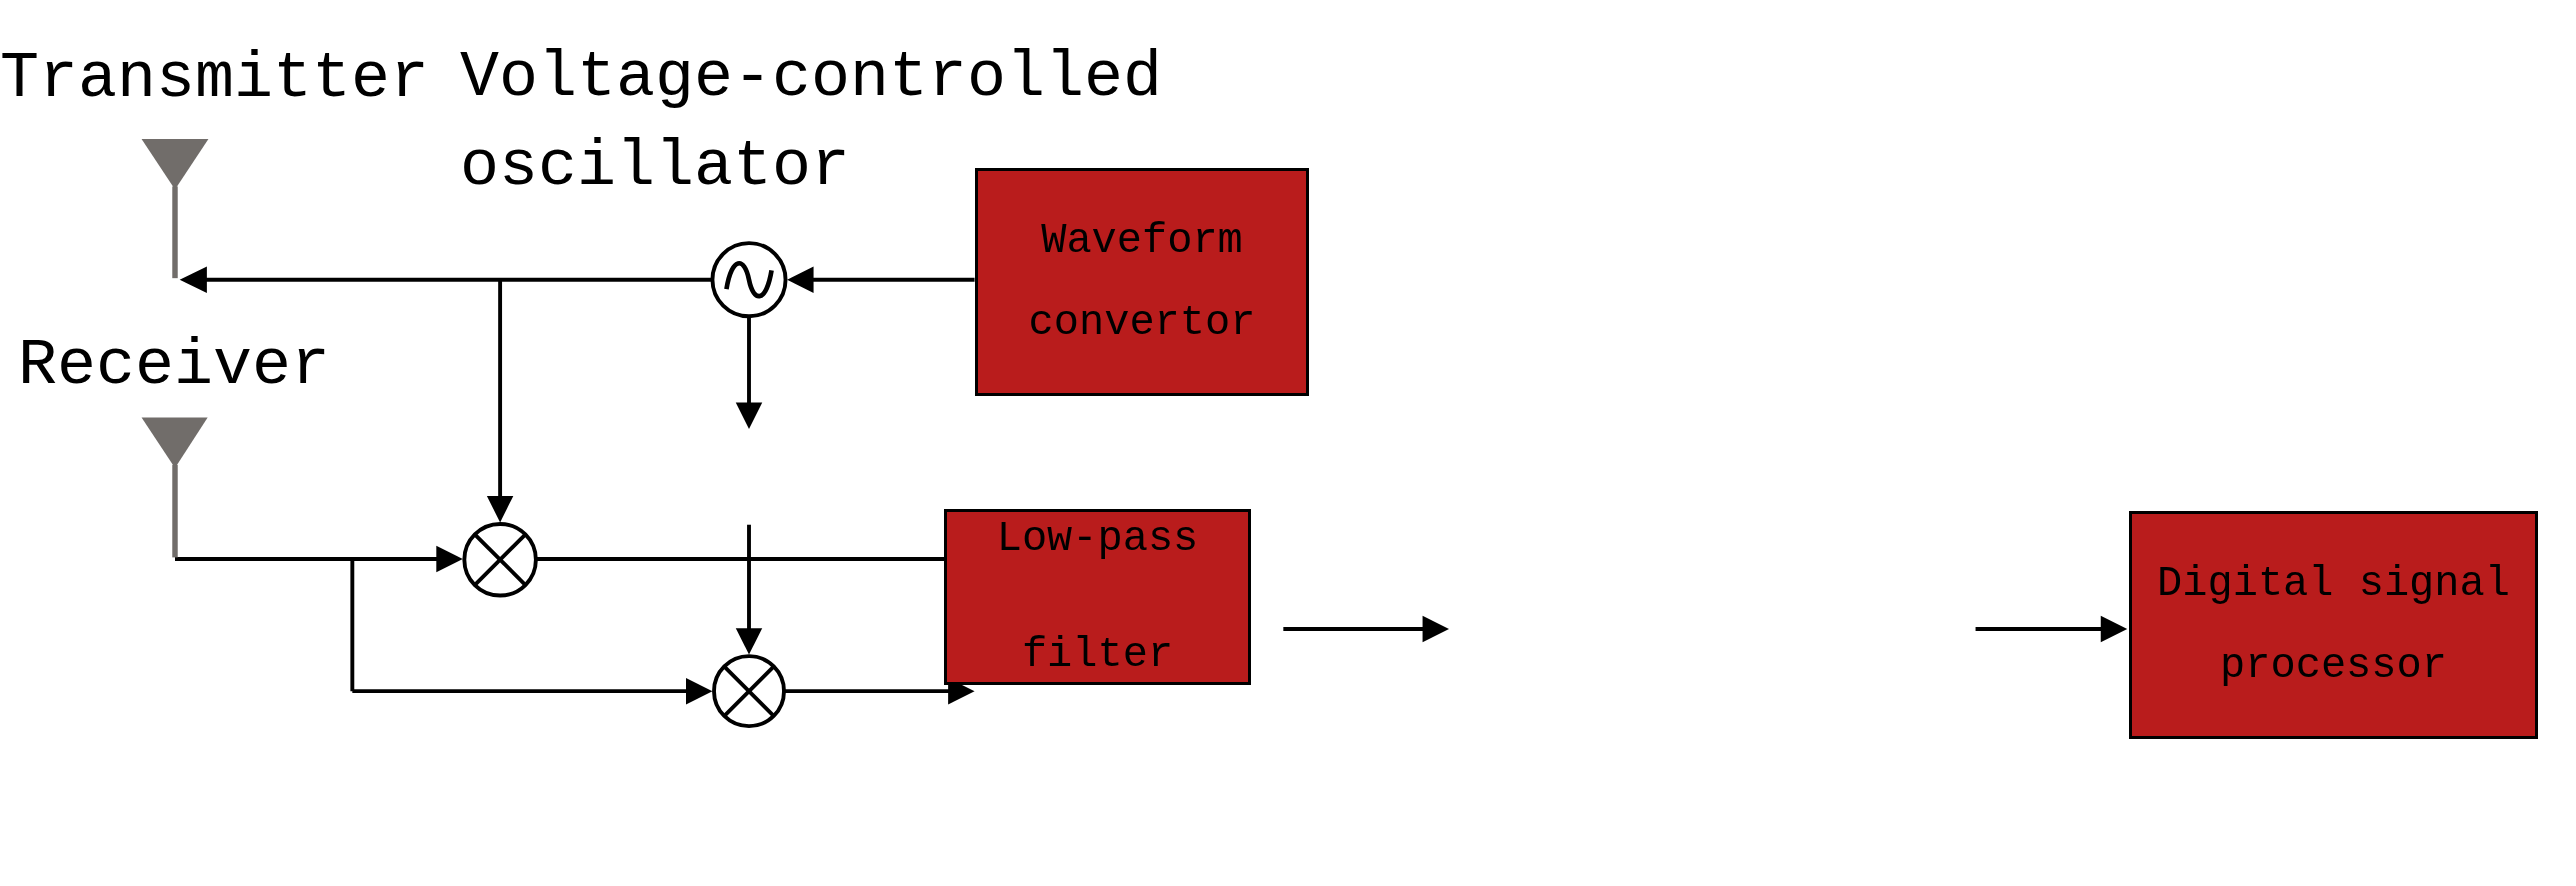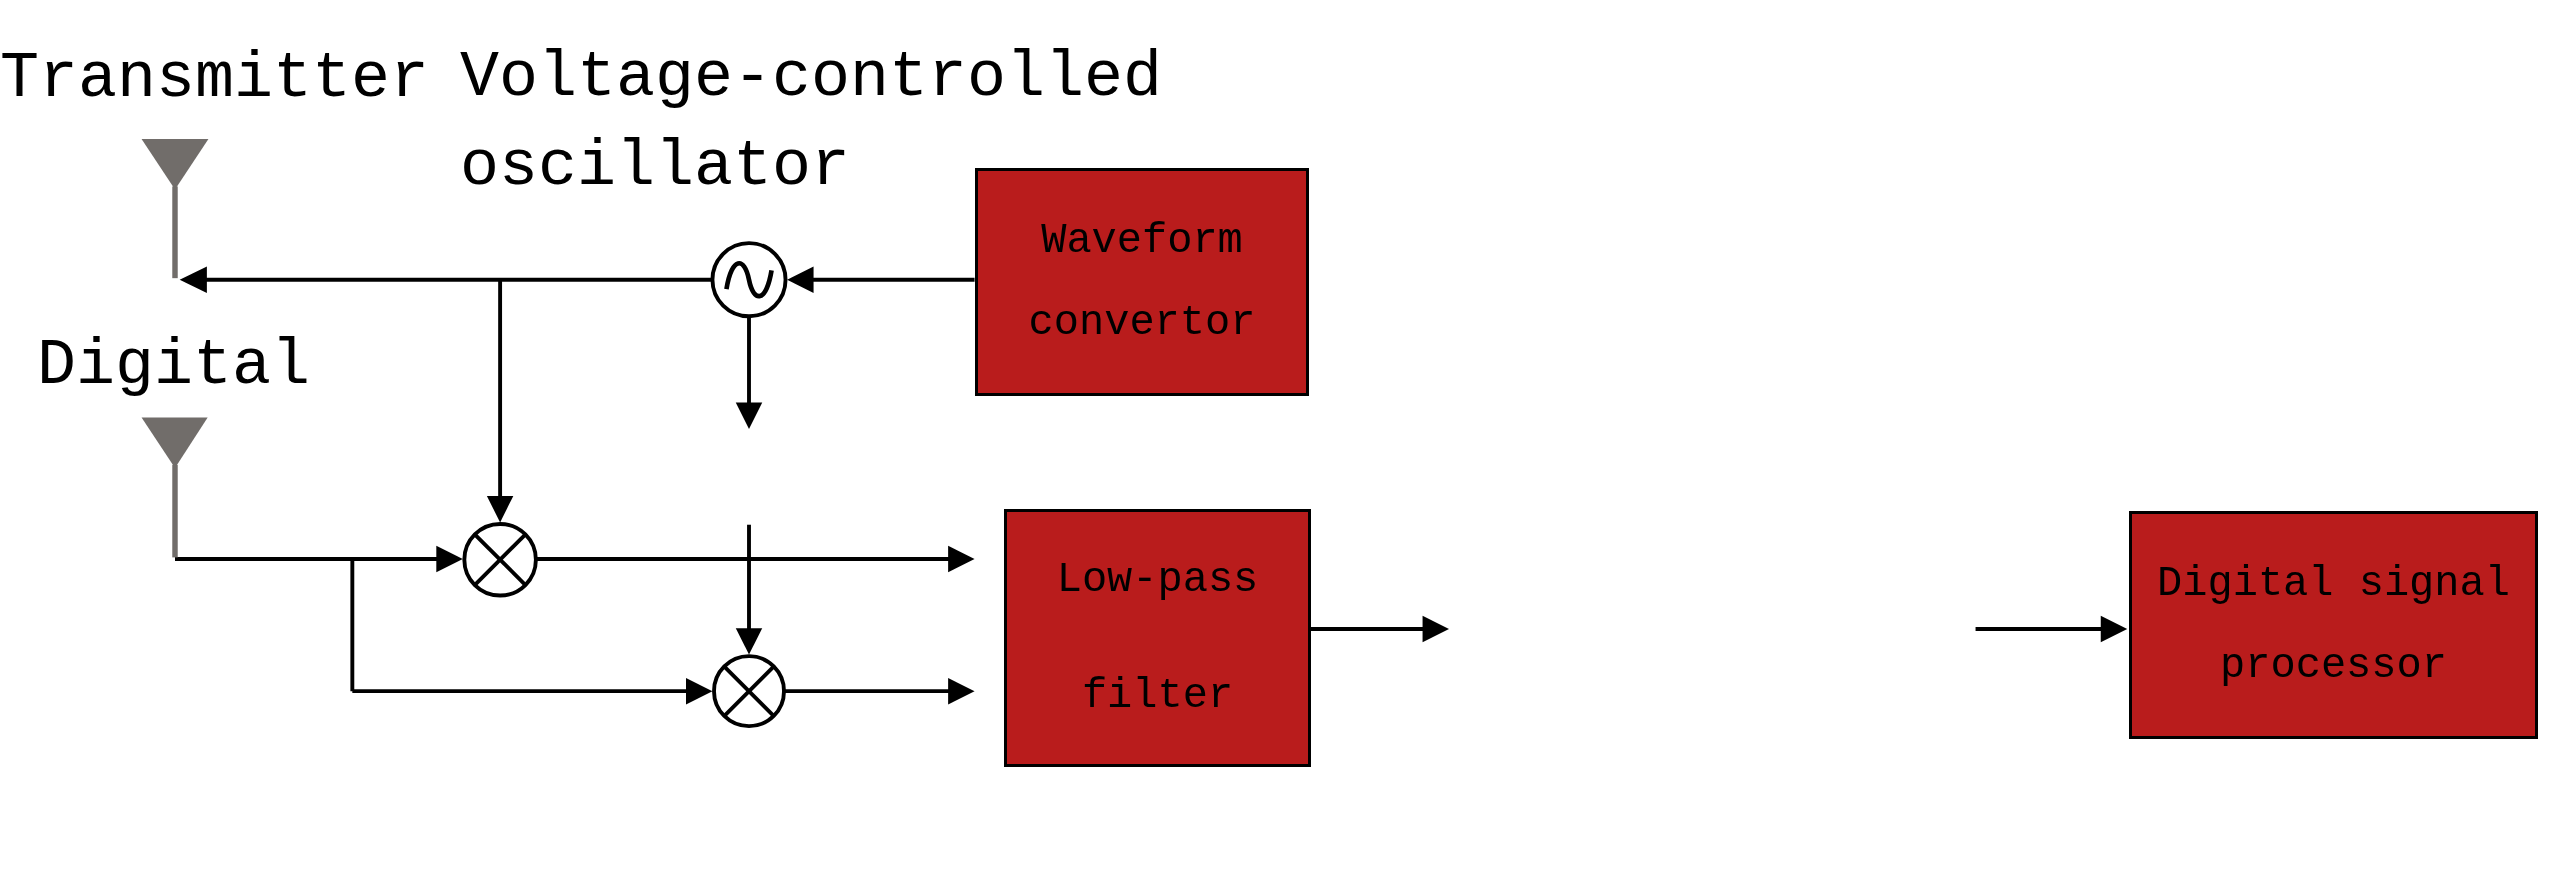--- a/index.html
+++ b/index.html
@@ -123,31 +123,31 @@
   <div class="floatlabel" style="left:0px; top:-4.7px; width:269px;">
     <span>Transmitter</span>
   </div>
 
   <div class="floatlabel" style="left:460px; top:-6.2px; width:389px;">
     <div>Voltage-controlled</div>
     <div>oscillator</div>
   </div>
 
   <div class="floatlabel" style="left:18px; top:282px; width:311px;">
-    <span>Digital</span>
+    <span>Receiver</span>
   </div>
 
 
   <div class="blockbox" style="left:975px; top:128px; width:334px; height:228px;">
     <div>Waveform</div>
     <div>convertor</div>
   </div>
 
 
-  <div class="blockbox" style="left:1004px; top:469px; width:307px; height:258px;gap:34px;">
+  <div class="blockbox" style="left:944px; top:469px; width:307px; height:176px;gap:34px;">
     <div>Low-pass</div>
     <div>filter</div>
   </div>
 
 
   <div class="blockbox" style="left:2129px; top:471px; width:409px; height:228px;">
     <div>Digital signal</div>
     <div>processor</div>
   </div>
 

